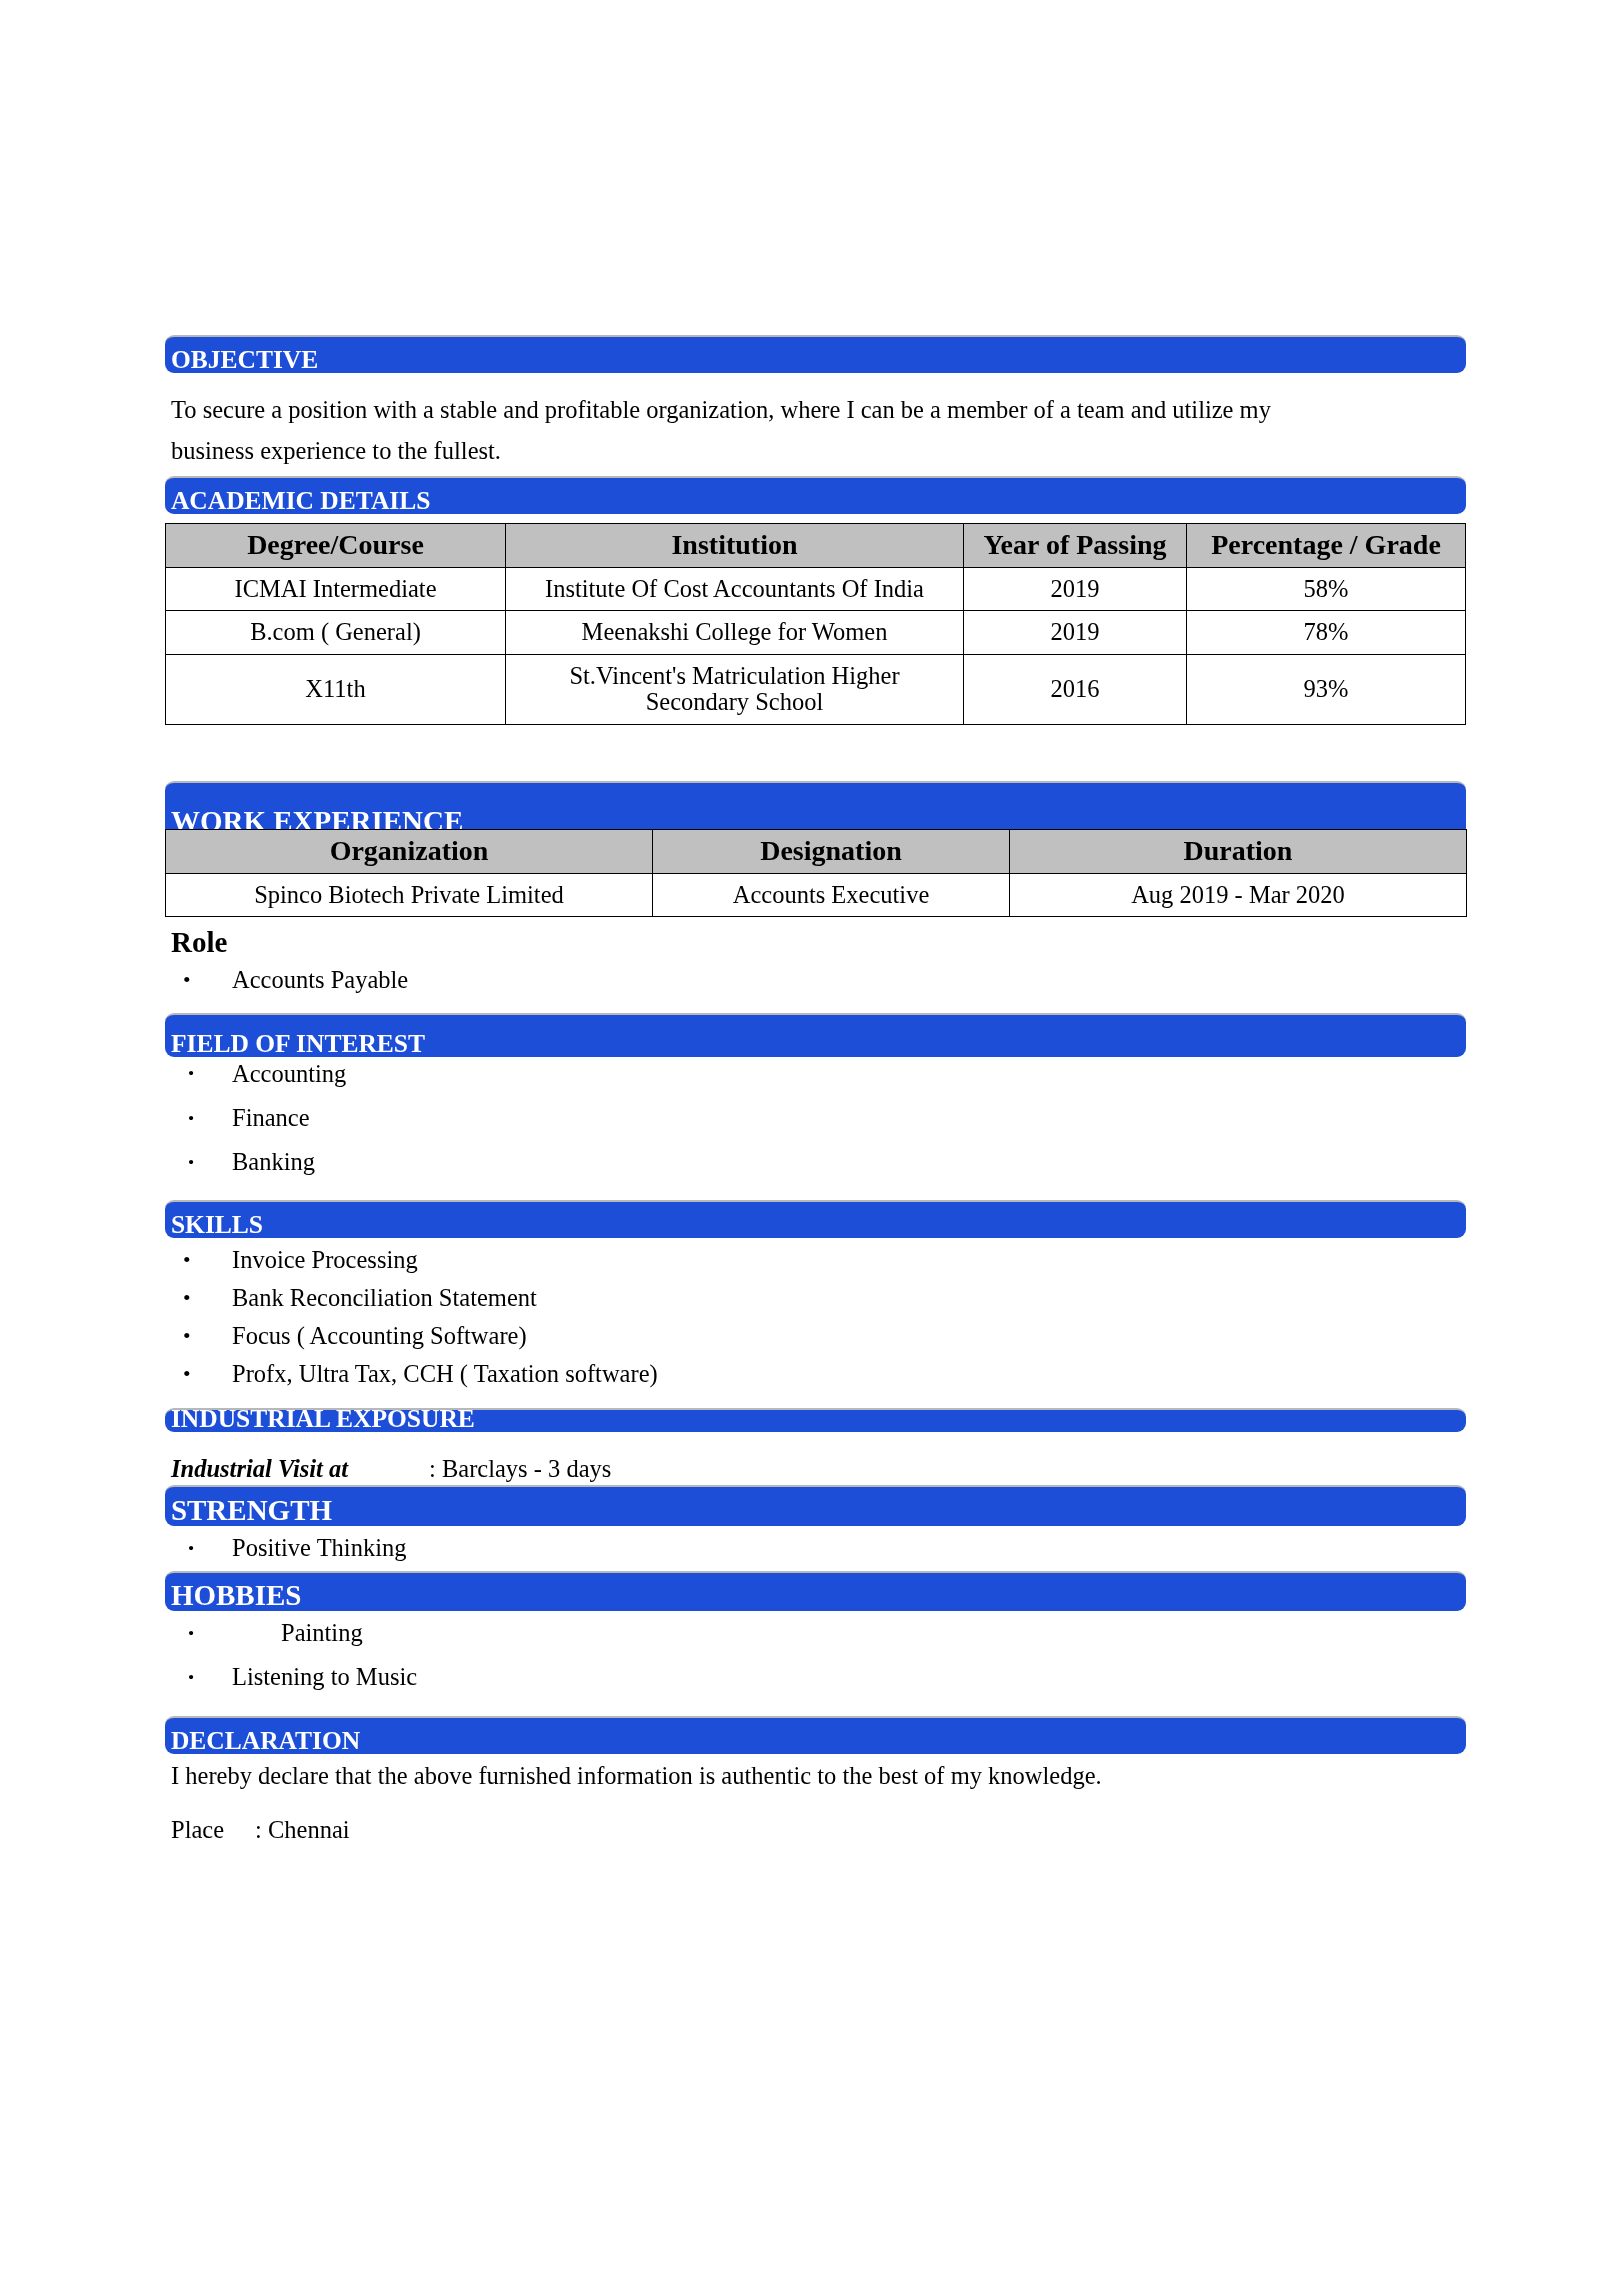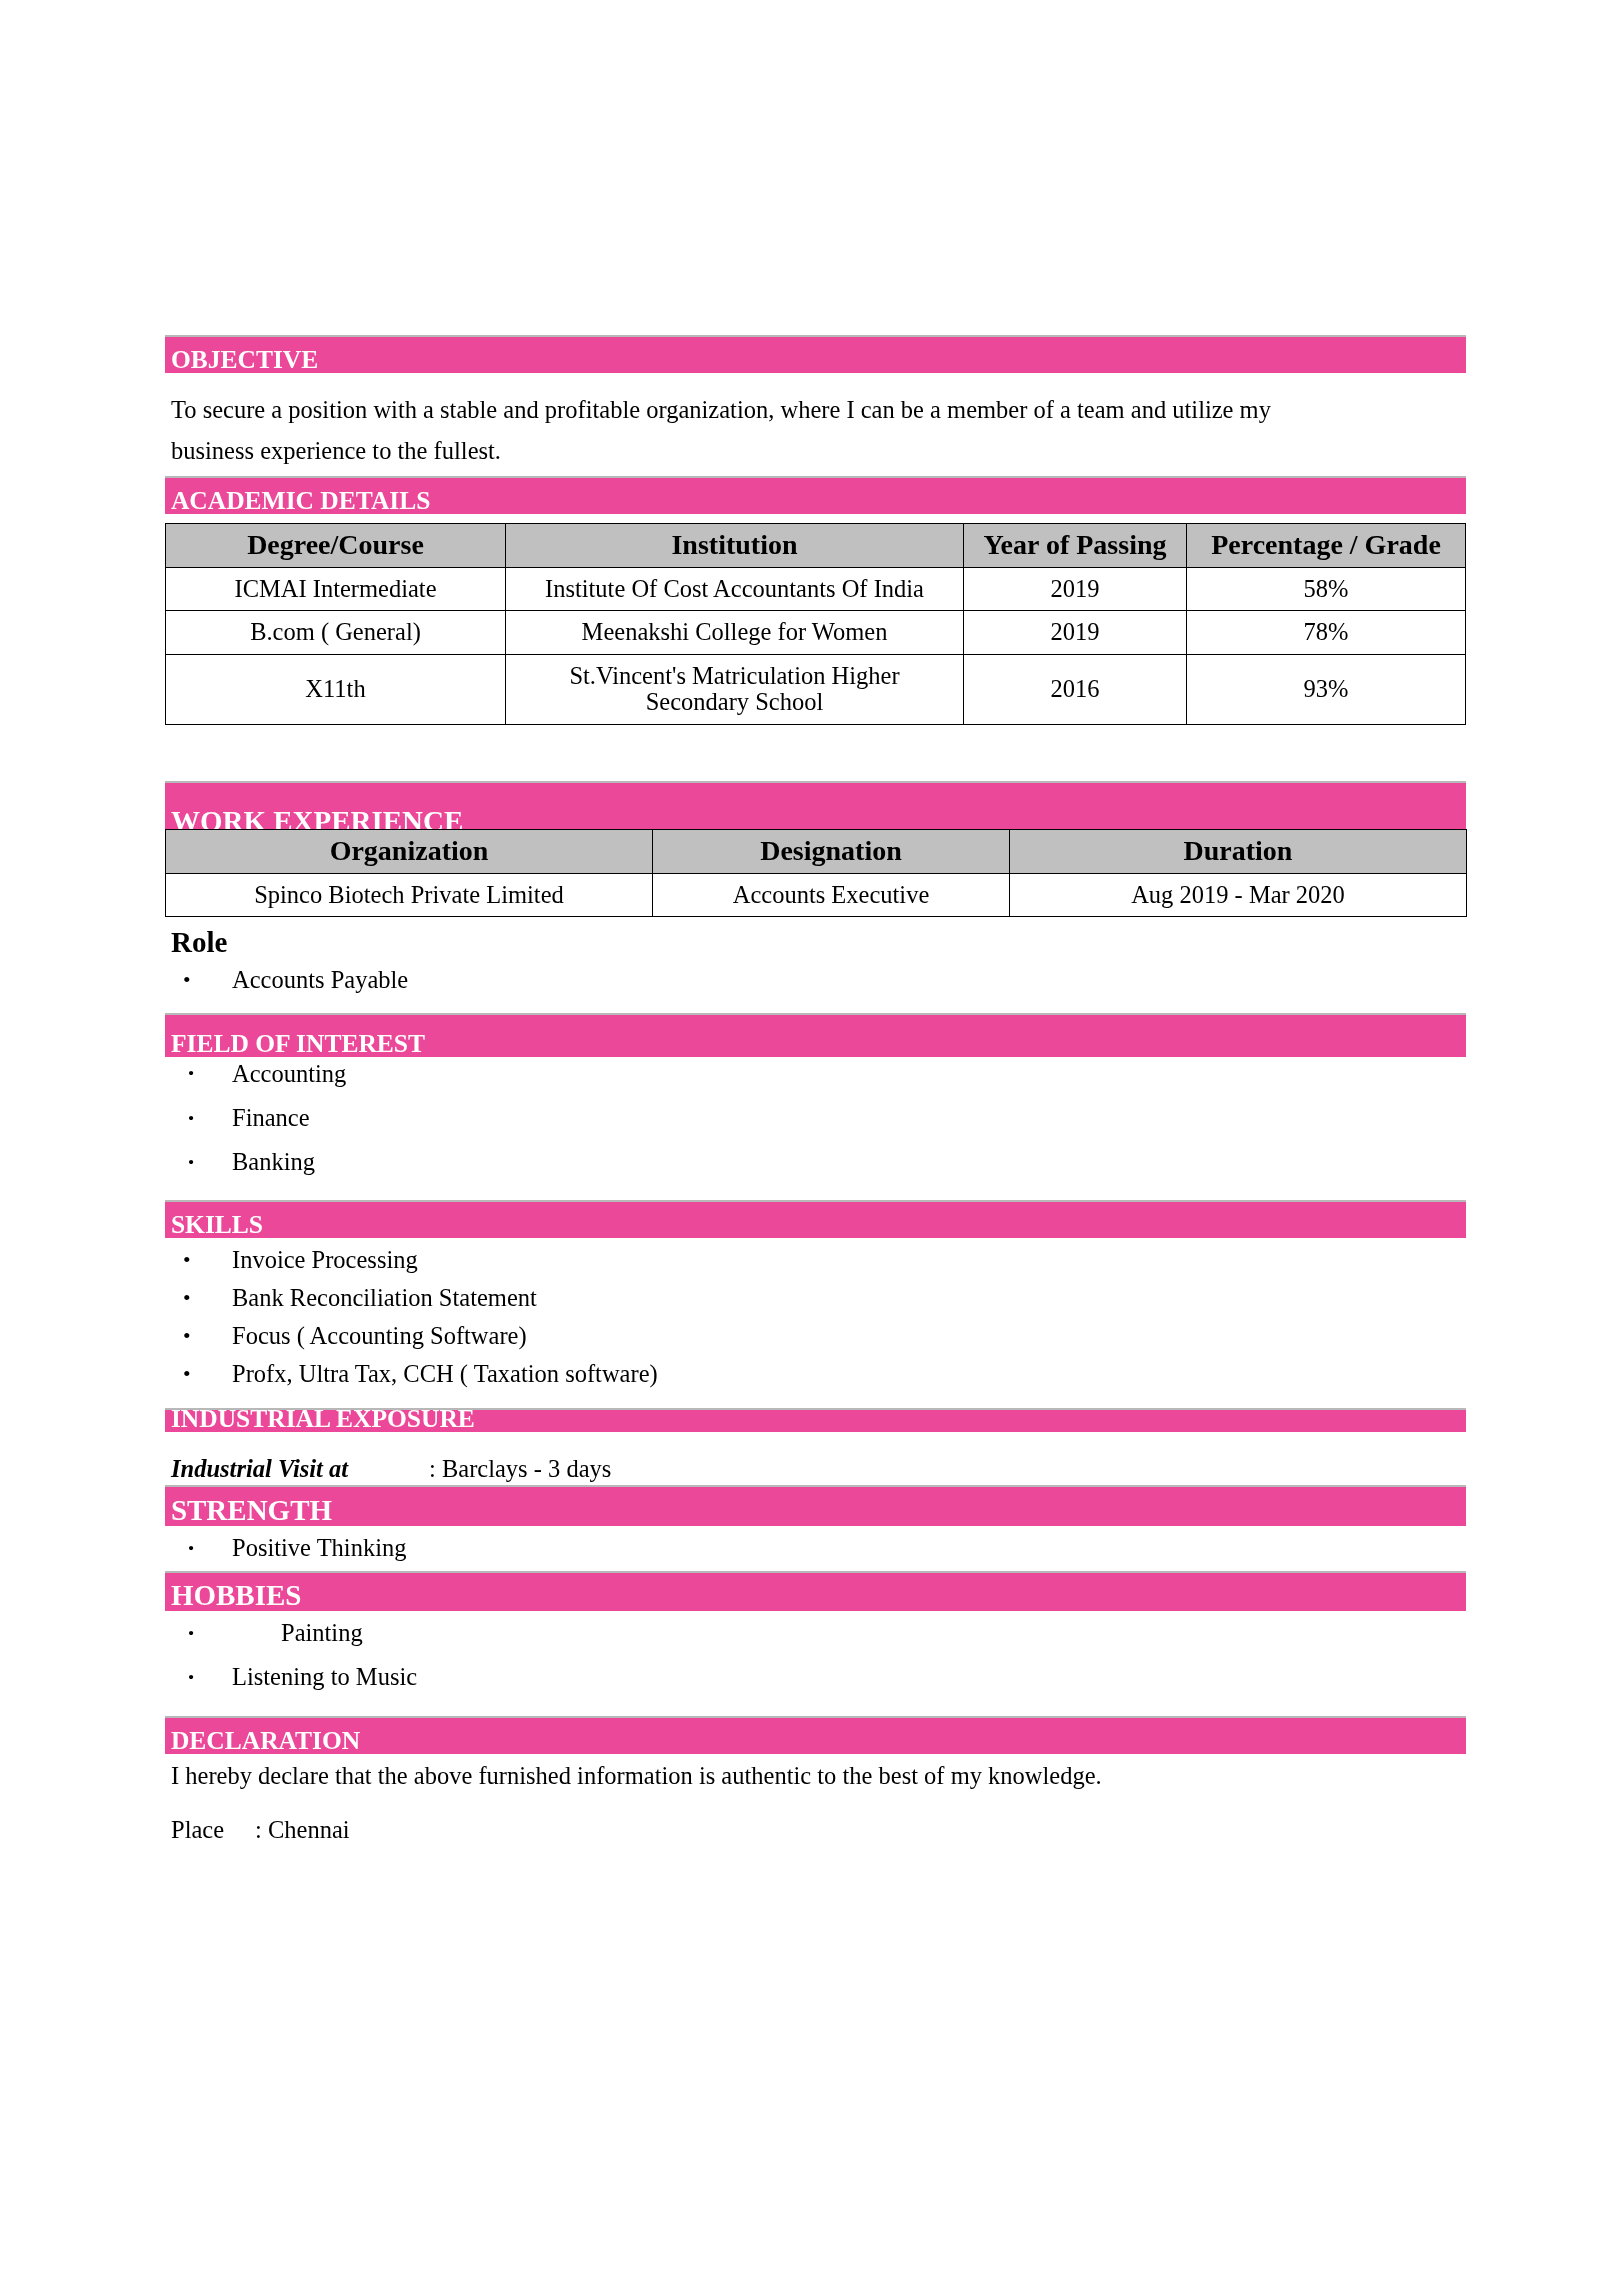--- a/index.html
+++ b/index.html
@@ -1,19 +1,19 @@
 <!DOCTYPE html>
 <html><head>
 <meta charset="utf-8">
 <style>
   html, body { margin: 0; padding: 0; background: #ffffff; }
   body { width: 1620px; height: 2293px; position: relative; overflow: hidden;
          font-family: "Liberation Serif", "DejaVu Serif", serif; color: #000; }
-  .bar { position: absolute; left: 165px; width: 1301px; background: #ec4899;
-         border-top: 2px solid #b8b8b8; box-sizing: border-box; }
+  .bar { position: absolute; left: 165px; width: 1301px; background: #1d4ed8;
+         border-top: 2px solid #b8b8b8; box-sizing: border-box; border-radius: 9px; }
   .bar span { position: absolute; left: 5.9px; bottom: 1px; color: #fff; font-weight: bold;
               font-size: 25.5px; line-height: 1; white-space: nowrap; }
   .bar.big span { font-size: 29px; }
   .txt { position: absolute; font-size: 24.5px; line-height: 1; white-space: nowrap; }
   .bullet { position: absolute; font-size: 21.6px; line-height: 1; }
   table { position: absolute; border-collapse: collapse; table-layout: fixed; }
   td, th { border: 1.5px solid #000; text-align: center; padding: 8px; font-size: 24.5px;
            line-height: 26.5px; }
   th { background: #c0c0c0; font-weight: bold; font-size: 28px; }
 </style>

